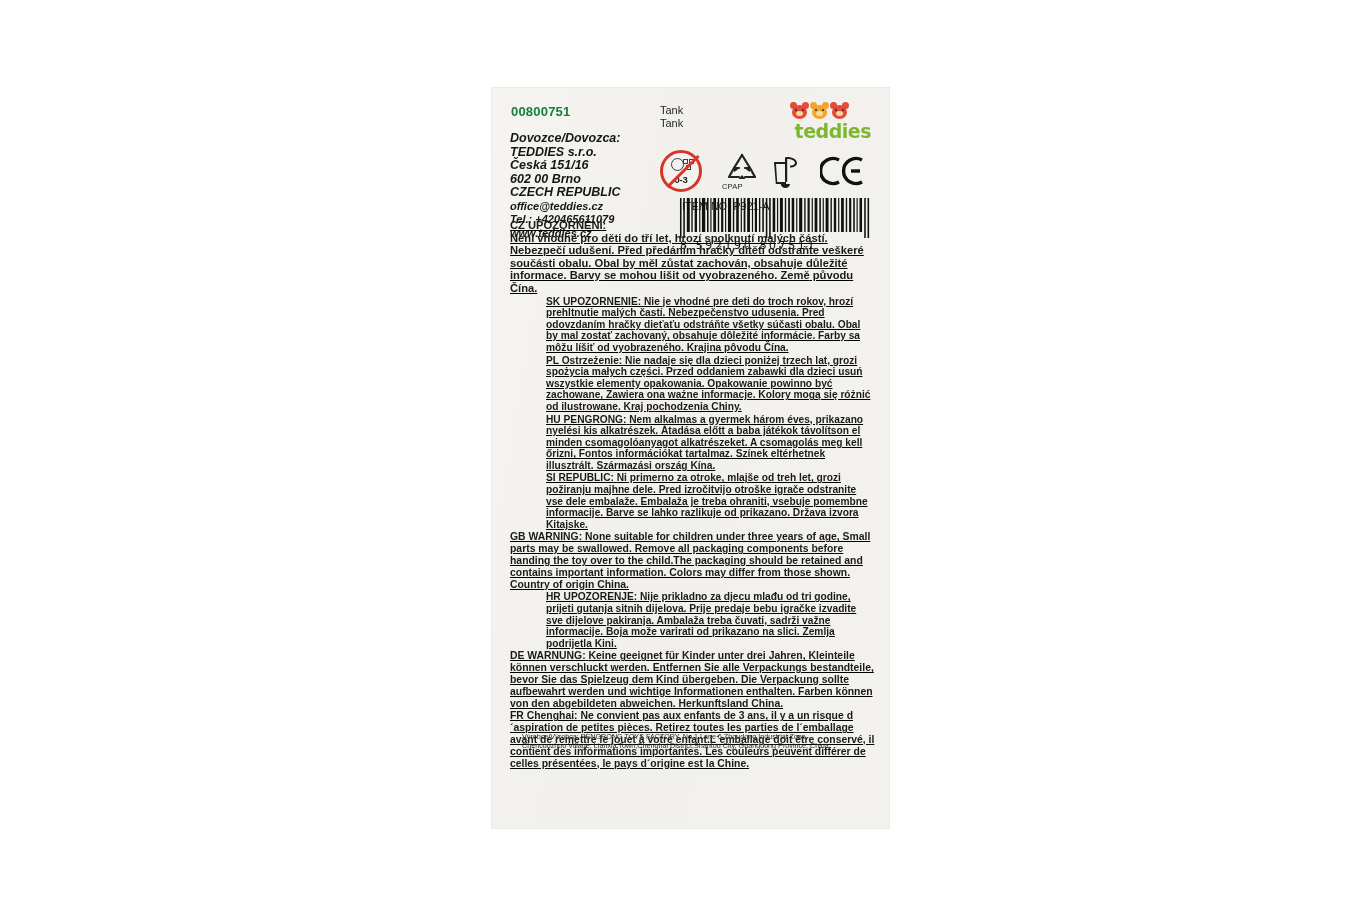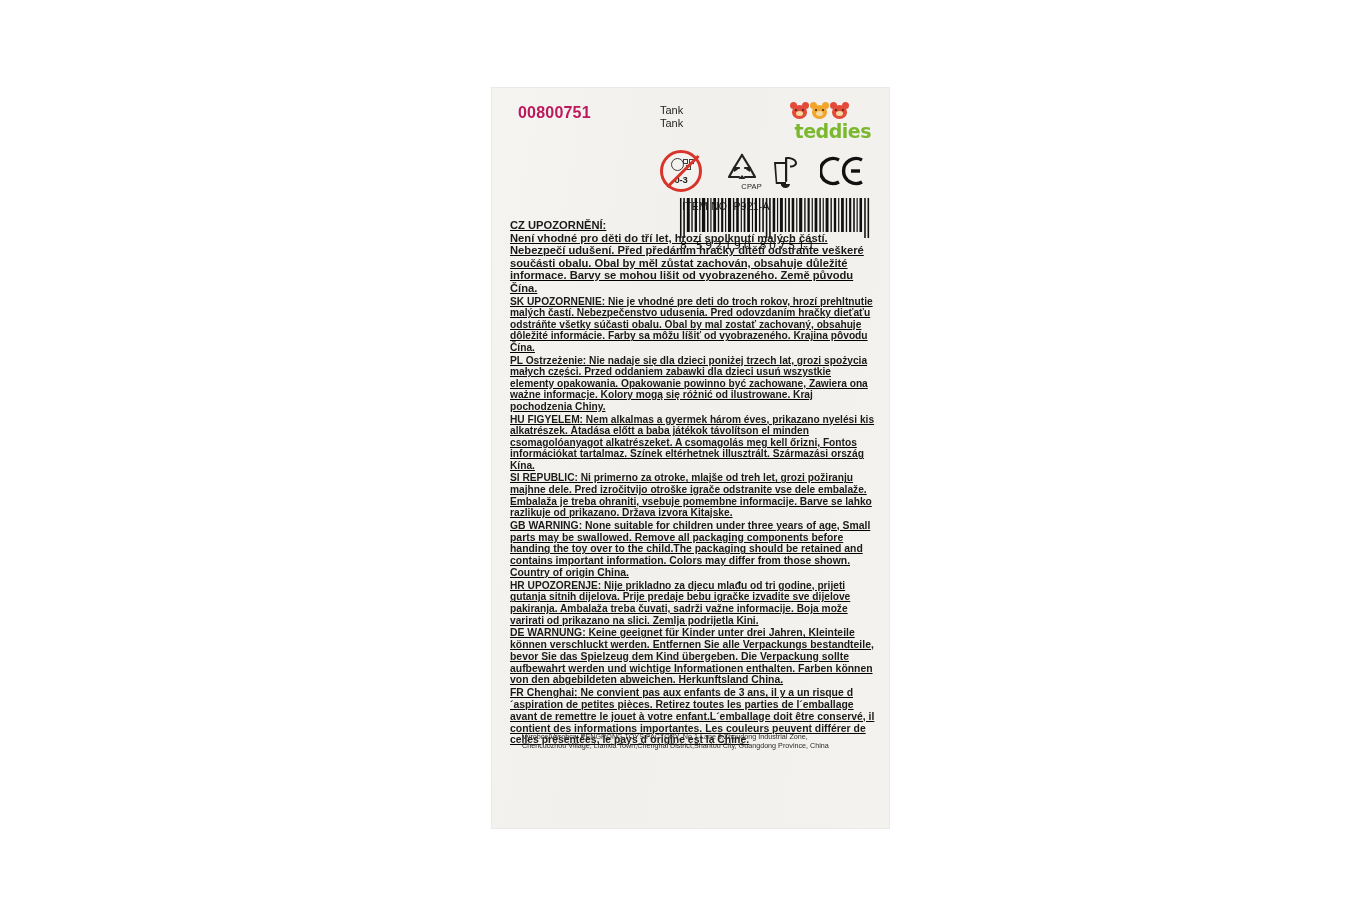--- a/index.html
+++ b/index.html
@@ -44,25 +44,25 @@
     box-sizing: border-box;
   }
 
   
   .header-row {
     position: relative;
     height: 26px;
   }
   .code {
     position: absolute;
-    left: 8px;
+    left: 1px;
     top: 0;
-    font-size: 16px;
-    font-weight: bold;
-    color: #be185d;
+    font-size: 13px;
+    font-weight: bold;
+    color: #15803d;
     letter-spacing: .2px;
   }
   .prodname {
     position: absolute;
     left: 150px;
     top: 0;
     font-size: 11px;
     color: #262626;
     line-height: 13px;
   }
@@ -225,21 +225,21 @@
   
   .cpap {
     left: 62px;
     width: 40px;
     height: 42px;
     position: absolute;
     top: 0;
   }
   .cpap svg { display: block; }
   .cpap .cpap-label {
-    text-align: right;
+    text-align: left;
     font-size: 7.5px;
     color: #222;
     margin-top: -2px;
     letter-spacing: .2px;
   }
   
   .bin {
     left: 112px;
     position: absolute;
     top: 4px;
@@ -295,20 +295,21 @@
     margin-bottom: 1px;
     text-align: left;
   }
   .wblock.czb {
     font-size: 11.2px;
     line-height: 12.6px;
     font-weight: bold;
   }
   .wblock.bold {
     font-weight: bold;
+    margin-left: 36px;
   }
   .wblock.strong {
     font-weight: bold;
     font-size: 10.4px;
     line-height: 11.8px;
   }
   .cz-head {
     font-weight: bold;
     font-size: 11.2px;
   }
@@ -364,20 +365,30 @@
                 <i class="head"></i>
                 <i class="muzzle"></i>
                 <i class="eye-l"></i>
                 <i class="eye-r"></i>
               </span>
           </div>
           <div class="logo-text">teddies</div>
         </div>
       </div>
 
+      <div class="importer">
+        <div>Dovozce/Dovozca:</div>
+        <div>TEDDIES s.r.o.</div>
+        <div>Česká 151/16</div>
+        <div>602 00 Brno</div>
+        <div>CZECH REPUBLIC</div>
+        <div class="small">office@teddies.cz</div>
+        <div class="small">Tel.: +420465611079</div>
+        <div class="small">www.teddies.cz</div>
+      </div>
 
       <div class="symbols">
         <div class="age-sym">
           <div class="face"></div>
           <div class="blocks">
               <i></i>
               <i></i>
               <i></i>
             </div>
           <div class="age-text">0-3</div>
@@ -494,21 +505,21 @@
           <span class="lead">SK UPOZORNENIE:</span>
           <span>Nie je vhodné pre deti do troch rokov, hrozí prehltnutie malých častí. Nebezpečenstvo udusenia. Pred odovzdaním hračky dieťaťu odstráňte všetky súčasti obalu. Obal by mal zostať zachovaný, obsahuje dôležité informácie. Farby sa môžu líšiť od vyobrazeného. Krajina pôvodu Čína.</span>
         </div>
 
         <div class="wblock bold">
           <span class="lead">PL Ostrzeżenie:</span>
           <span>Nie nadaje się dla dzieci poniżej trzech lat, grozi spożycia małych części. Przed oddaniem zabawki dla dzieci usuń wszystkie elementy opakowania. Opakowanie powinno być zachowane, Zawiera ona ważne informacje. Kolory mogą się różnić od ilustrowane. Kraj pochodzenia Chiny.</span>
         </div>
 
         <div class="wblock bold">
-          <span class="lead">HU FIGYELEM:</span>
+          <span class="lead">HU PENGRONG:</span>
           <span>Nem alkalmas a gyermek három éves, prikazano nyelési kis alkatrészek. Átadása előtt a baba játékok távolítson el minden csomagolóanyagot alkatrészeket. A csomagolás meg kell őrizni, Fontos információkat tartalmaz. Színek eltérhetnek illusztrált. Származási ország Kína.</span>
         </div>
 
         <div class="wblock bold">
           <span class="lead">SI REPUBLIC:</span>
           <span>Ni primerno za otroke, mlajše od treh let, grozi požiranju majhne dele. Pred izročitvijo otroške igrače odstranite vse dele embalaže. Embalaža je treba ohraniti, vsebuje pomembne informacije. Barve se lahko razlikuje od prikazano. Država izvora Kitajske.</span>
         </div>
 
         <div class="wblock strong">
           <span class="lead">GB WARNING:</span>

